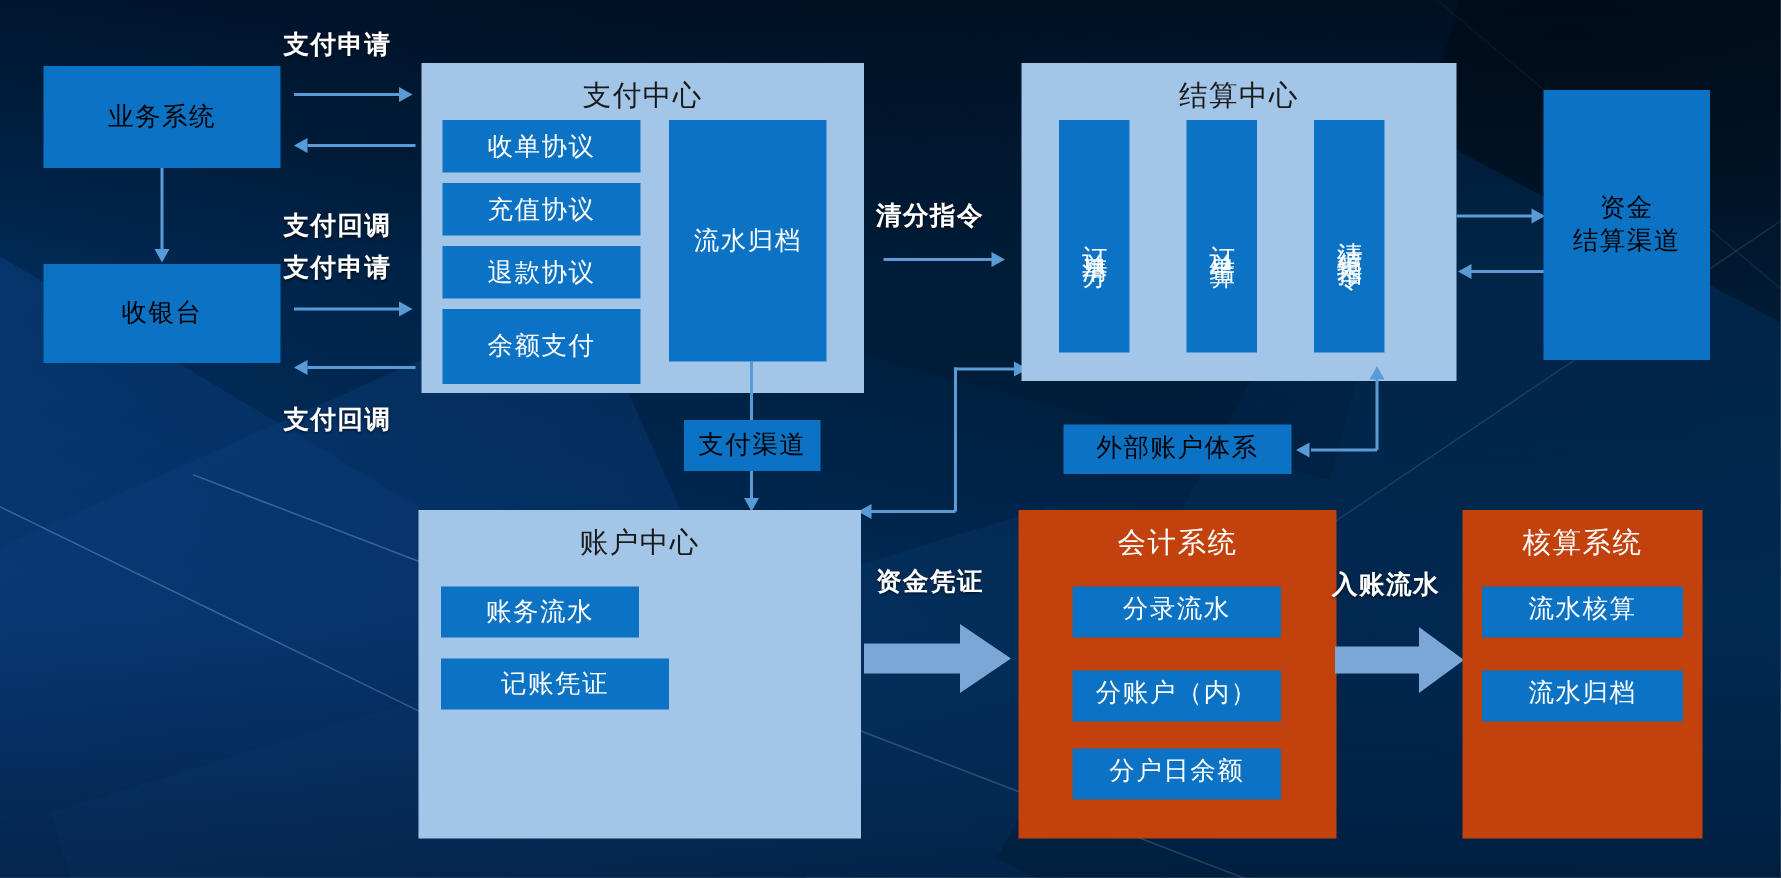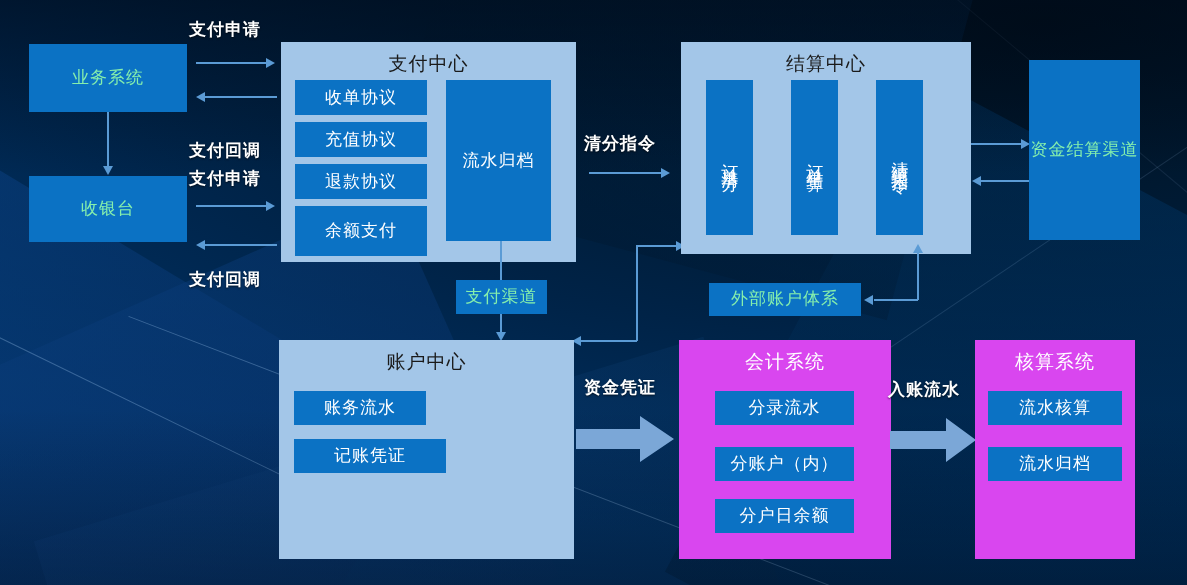--- a/index.html
+++ b/index.html
@@ -40,36 +40,36 @@
   .s4{left:820px;top:60px;width:420px;transform:rotate(40deg);opacity:.3;}
   .vgn{position:absolute;inset:0;background:
       linear-gradient(to bottom, rgba(0,8,20,.55) 0%, rgba(0,8,20,0) 30%,
                       rgba(0,8,20,0) 70%, rgba(0,8,20,.35) 100%);}
 
   
   .node{position:absolute;box-sizing:border-box;}
   .panel{ 
     background:#a3c6e8;
   }
-  .panel-green{background:#d946ef;}
+  .panel-green{background:#c2410c;font-family:Liberation Mono, monospace;}
   .panel-title{
     position:absolute;left:0;right:0;top:9px;text-align:center;
     font-size:19px;color:#1a1a1a;letter-spacing:1px;
   }
   .panel-green .panel-title{color:#ffffff;}
   .chip{ 
     position:absolute;box-sizing:border-box;background:#0b72c4;
     color:#ffffff;display:flex;align-items:center;justify-content:center;
     font-size:17px;letter-spacing:1px;text-align:center;line-height:1.15;
   }
   .chip.vertical{
     writing-mode:vertical-rl;text-orientation:upright;letter-spacing:4px;font-size:17px;
   }
   .solid{ 
-    position:absolute;box-sizing:border-box;background:#0b72c4;color:#86efac;
+    position:absolute;box-sizing:border-box;background:#0b72c4;color:#000000;
     display:flex;align-items:center;justify-content:center;
     font-size:17px;letter-spacing:1px;text-align:center;line-height:1.3;
   }
   
   .flowlabel{
     position:absolute;color:#ffffff;font-size:17px;font-weight:bold;
     letter-spacing:1px;white-space:nowrap;
     text-shadow:0 1px 2px rgba(0,0,0,.65);
   }
   
@@ -179,21 +179,21 @@
     <div class="chip vertical" style="left:195px;top:38px;width:47px;height:155px;">
       <span>清结算指令</span>
     </div>
   </div>
 
   <div class="ln lnh" style="left:971px;top:143px;width:52px;"></div>
   <div class="arrowhead ah-right" style="left:1021px;top:139px;"></div>
   <div class="ln lnh" style="left:980px;top:180px;width:52px;"></div>
   <div class="arrowhead ah-left" style="left:972px;top:176px;"></div>
 
-  <div class="solid" style="left:1029px;top:60px;width:111px;height:180px;align-items:center;">
+  <div class="solid" style="left:1029px;top:60px;width:111px;height:180px;flex-direction:column;align-items:center;">
     <span>资金</span>
     <span>结算渠道</span>
   </div>
 
   <div class="solid" style="left:709px;top:283px;width:152px;height:33px;">
     <span>外部账户体系</span>
   </div>
 
   <div class="ln lnh" style="left:874px;top:299px;width:44px;"></div>
   <div class="arrowhead ah-left" style="left:864px;top:295px;"></div>

